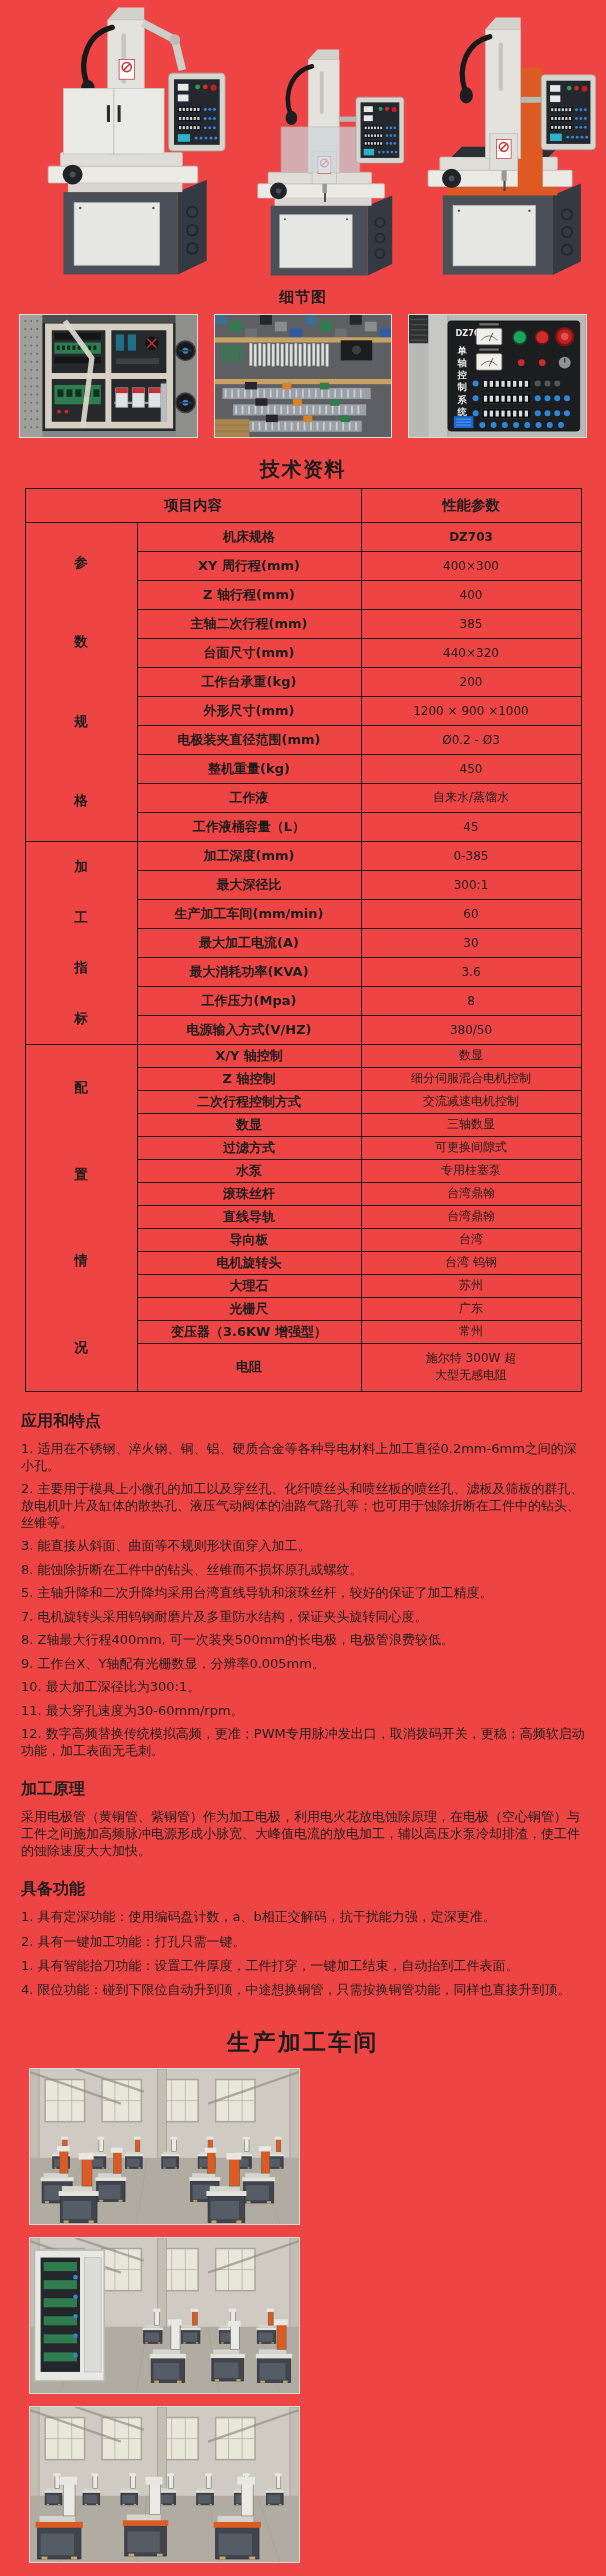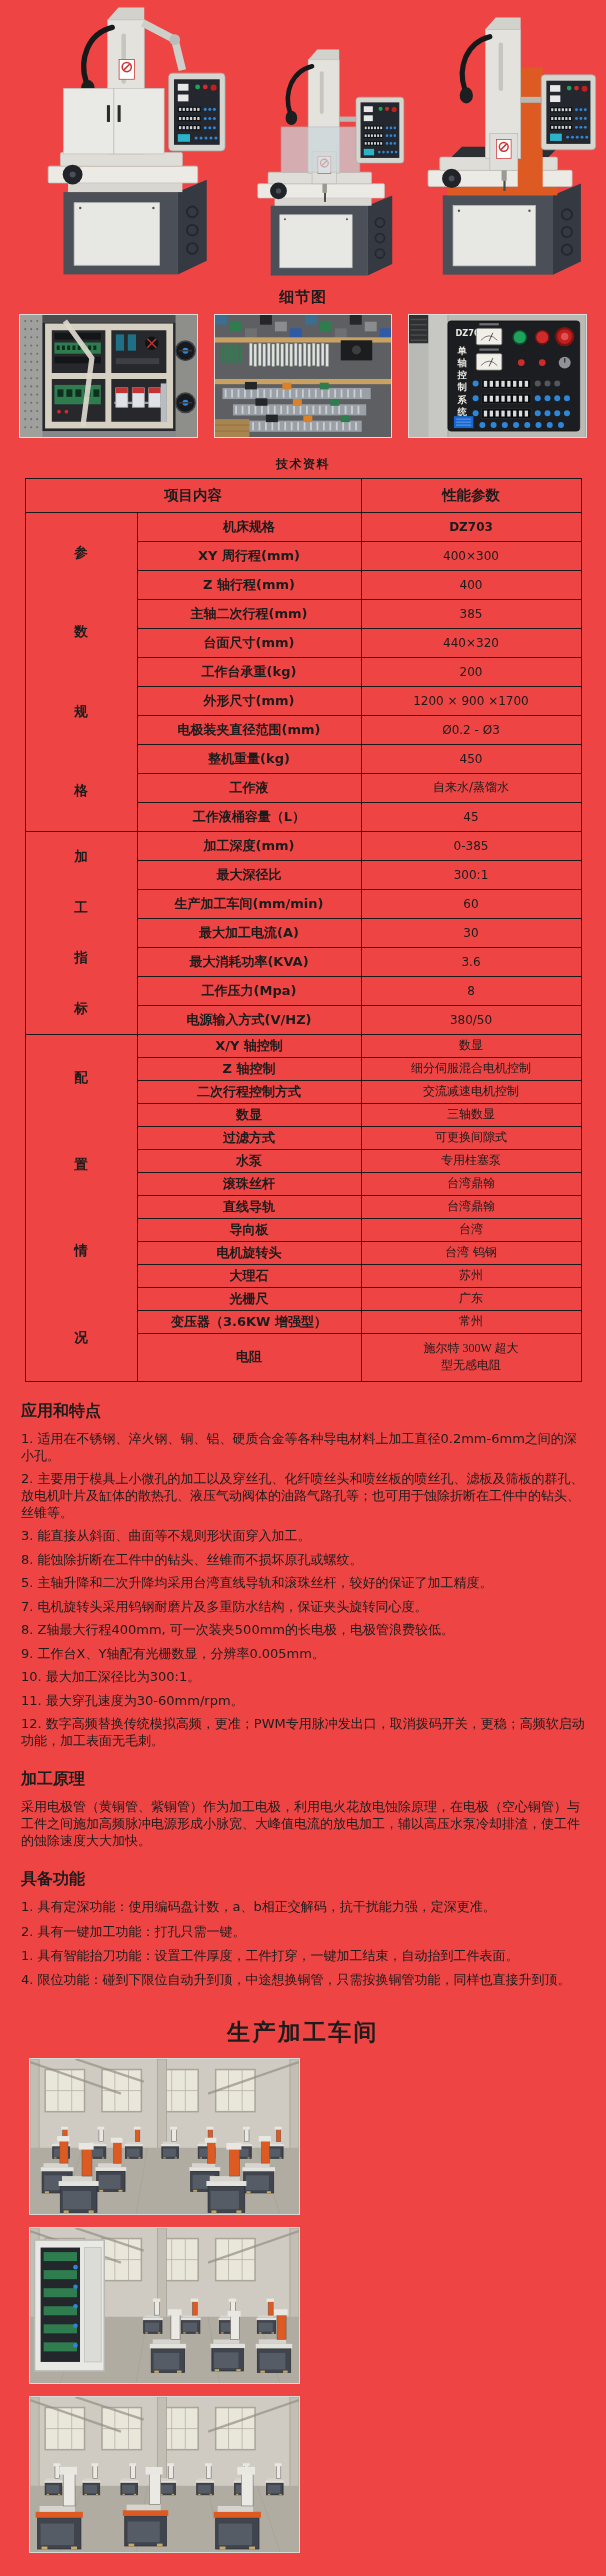--- a/index.html
+++ b/index.html
@@ -8,38 +8,38 @@
 
   
   .hero{height:283px;display:flex;justify-content:space-between;padding:0 6px 0 13.6px;box-sizing:border-box;}
   .machine{height:282px;}
   .machine svg{display:block;width:100%;height:100%;}
   .machine0{width:227px;} .machine1{width:168px;} .machine2{width:191px;}
 
   
   .center-h{text-align:center;font-weight:700;margin:0;}
   .detail-h{font-size:15px;margin-top:4.5px;letter-spacing:0.8px;}
-  .spec-h{font-size:12px;margin-top:18px;letter-spacing:1.5px;}
+  .spec-h{font-size:20px;margin-top:18px;letter-spacing:1.5px;}
   .big-h{font-size:23px;font-weight:600;margin-top:28px;letter-spacing:2.3px;}
   .left-h{font-size:16px;font-weight:700;margin:19.7px 0 9px 21px;}
 
   
   .detail-row{display:flex;gap:16px;padding:0 19px;margin-top:7.6px;height:124px;}
   .photo{flex:1;border:0.8px solid #dcdcd9;overflow:hidden;background:#888;}
   .photo svg{display:block;width:100%;height:100%;}
 
   
   .spec-table{border-collapse:collapse;margin:4.5px auto 0;width:557px;table-layout:fixed;}
   .spec-table th,.spec-table td{border:0.8px solid #1b1b1b;text-align:center;padding:0 3px;}
   .spec-table th{height:33px;font-size:14.4px;font-weight:700;}
   .spec-table thead th{border-bottom:1.5px solid #1b1b1b;margin-top:48px;}
   .col-group{width:112px;} .col-item{width:224px;} .col-value{width:220px;}
   .g0 td,.g1 td{height:28px;} .g2 td{height:22px;}
   tr.tall td{height:47px;}
-  tr.tall .value-cell{padding:0 61px;font-family:Liberation Serif, serif;}
+  tr.tall .value-cell{padding:0 61px;}
   tr.group-start td{border-top:1.5px solid #1b1b1b;}
   .item-cell{font-size:13px;font-weight:700;}
   .value-cell{font-size:12px;font-weight:500;border-left:1.5px solid #1b1b1b;}
   .value-cell.bold{font-weight:700;}
   .group-cell{vertical-align:middle;}
   .vlabel{display:flex;flex-direction:column;justify-content:space-around;align-items:center;height:100%;font-size:13.6px;font-weight:700;}
   .vlabel span{line-height:1;}
 
   
   .body-text{font-size:13px;line-height:16.7px;margin:0 21px 6.8px;color:#1d1d1d;}
@@ -634,21 +634,21 @@
         <tr class="g0">
           <td class="item-cell">台面尺寸(mm)</td>
           <td class="value-cell">440×320</td>
         </tr>
         <tr class="g0">
           <td class="item-cell">工作台承重(kg)</td>
           <td class="value-cell">200</td>
         </tr>
         <tr class="g0">
           <td class="item-cell">外形尺寸(mm)</td>
-          <td class="value-cell">1200 × 900 ×1700</td>
+          <td class="value-cell">1200 × 900 ×1000</td>
         </tr>
         <tr class="g0">
           <td class="item-cell">电极装夹直径范围(mm)</td>
           <td class="value-cell">Ø0.2 - Ø3</td>
         </tr>
         <tr class="g0">
           <td class="item-cell">整机重量(kg)</td>
           <td class="value-cell">450</td>
         </tr>
         <tr class="g0">

